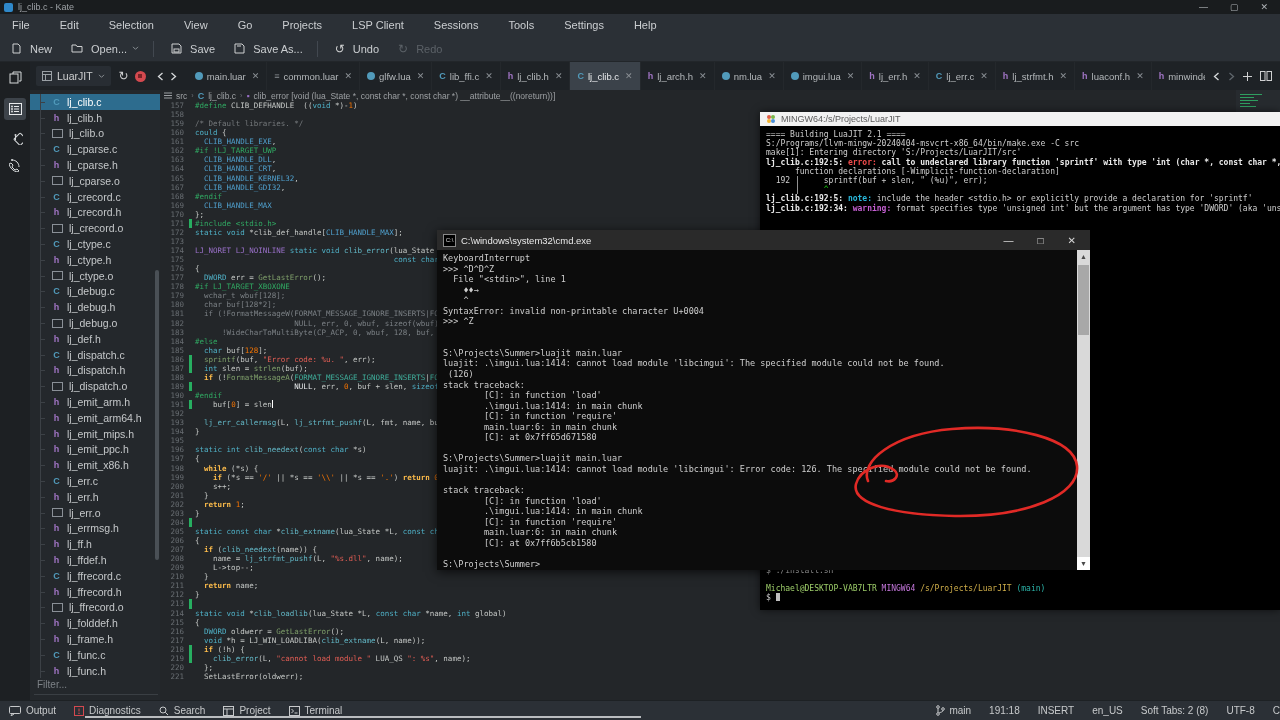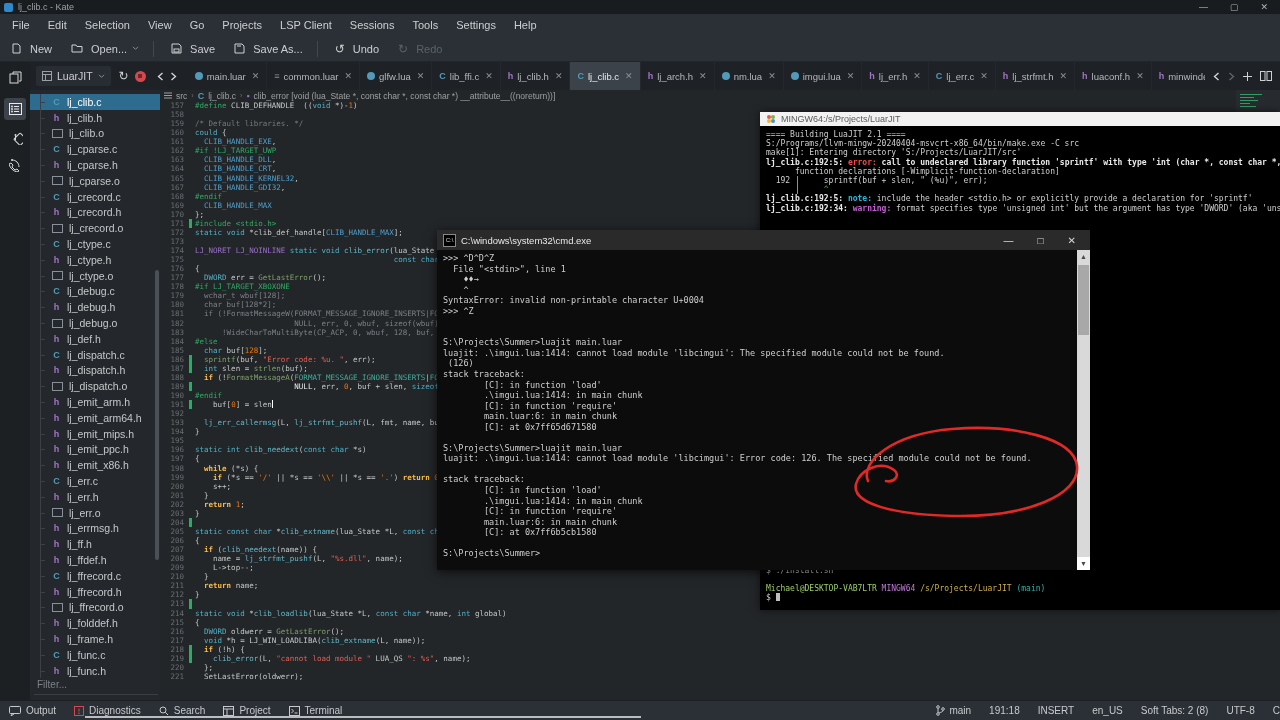--- a/index.html
+++ b/index.html
@@ -4,21 +4,21 @@
 <style>
   html,body{margin:0;padding:0;background:#0d0f11;}
   #root{position:relative;width:1280px;height:720px;overflow:hidden;
         font-family:"Liberation Sans",sans-serif;color:#cfd0d1;background:#232629;}
   .abs{position:absolute;}
 
   
   #titlebar{left:0;top:0;width:1280px;height:14px;background:#191c1e;display:flex;align-items:center;font-size:9px;color:#9da1a5;}
   #titlebar .appicon{width:9px;height:9px;border-radius:2px;background:#2f88c9;margin:0 5px 0 4px;}
   #winbtns{margin-left:auto;display:flex;gap:22px;padding-right:12px;color:#aeb2b6;font-size:9px;}
-  #menubar{left:0;top:14px;width:1280px;height:22px;background:#2b3036;display:flex;align-items:center;gap:2px;padding-left:4px;box-sizing:border-box;font-size:11px;color:#cbced1;}
+  #menubar{left:0;top:14px;width:1280px;height:22px;background:#2b3036;display:flex;align-items:center;gap:14px;padding-left:4px;box-sizing:border-box;font-size:11px;color:#cbced1;}
   #menubar span{padding:2px 8px;}
   #toolbar{left:0;top:36px;width:1280px;height:26px;background:#2b3036;display:flex;align-items:center;font-size:11px;color:#cbced1;border-bottom:1px solid #22262a;box-sizing:border-box;}
   .tbtn{display:flex;align-items:center;gap:5px;padding:3px 8px;}
   .tbtn svg{display:block;}
   .tsep{width:1px;height:16px;background:#424850;margin:0 6px;}
   .disabled{color:#5b6167;}
 
   
   #tabrow{left:30px;top:62px;width:1250px;height:28px;background:#1e2226;display:flex;align-items:center;box-sizing:border-box;overflow:hidden;}
   #projcombo{display:flex;align-items:center;gap:5px;background:#282d33;height:20px;margin-left:6px;padding:0 6px;border-radius:2px;font-size:10.5px;}
@@ -860,20 +860,21 @@
     <div id="cmdtitle">
       <span style="width:11px;height:11px;background:#000;border:1px solid #888;margin:0 5px 0 6px;font-size:6px;color:#ddd;display:inline-flex;align-items:center;justify-content:center;">C:\</span>
       <span>C:\windows\system32\cmd.exe</span>
       <span id="cmdbtns">
         <span>—</span>
         <span>□</span>
         <span>✕</span>
       </span>
     </div>
     <div id="cmdbody">
+        <div class="tl">KeyboardInterrupt</div>
         <div class="tl">&gt;&gt;&gt; ^D^D^Z</div>
         <div class="tl">  File "&lt;stdin&gt;", line 1</div>
         <div class="tl">    ♦♦→</div>
         <div class="tl">    ^</div>
         <div class="tl">SyntaxError: invalid non-printable character U+0004</div>
         <div class="tl">&gt;&gt;&gt; ^Z</div>
         <div class="tl"> </div>
         <div class="tl"> </div>
         <div class="tl">S:\Projects\Summer&gt;luajit main.luar</div>
         <div class="tl">luajit: .\imgui.lua:1414: cannot load module 'libcimgui': The specified module could not be found.</div>

